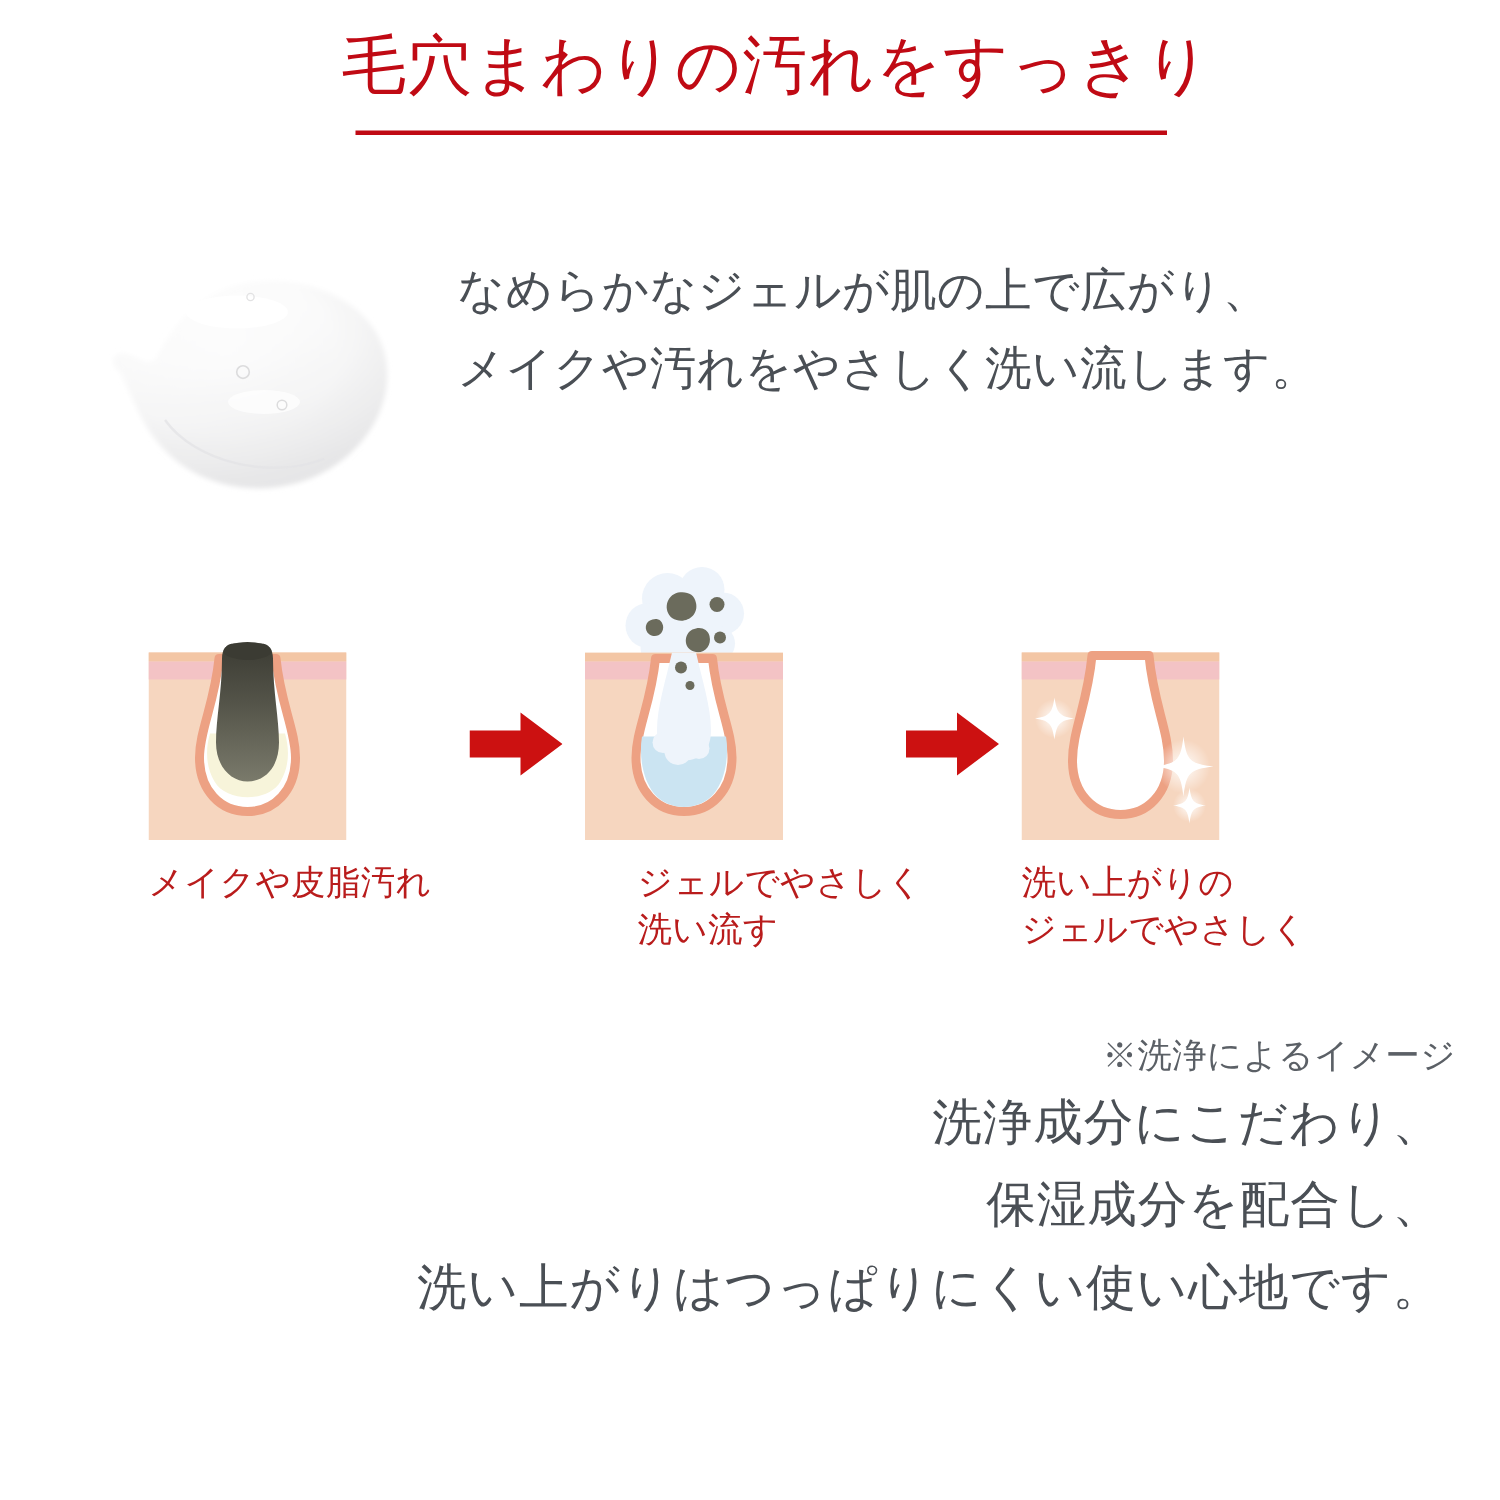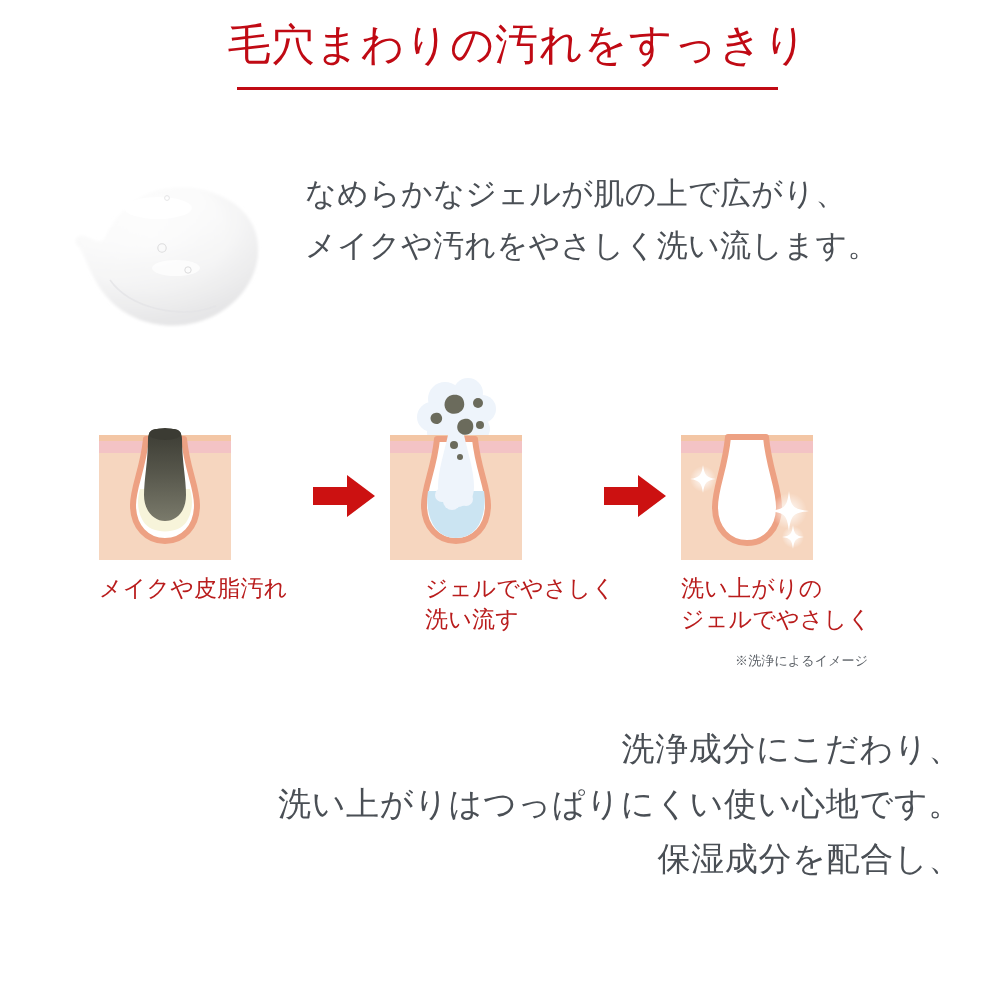--- a/index.html
+++ b/index.html
@@ -112,23 +112,23 @@
     letter-spacing: 0.01em;
     white-space: pre-line;
   }
   .cap-1 { left: 99px; top: 573px; }
   .cap-2 { left: 390px; top: 573px; margin-left: 35px; }
   .cap-3 { left: 681px; top: 573px; }
 
   .footnote {
     position: absolute;
     left: 735px;
-    top: 652px;
+    top: 688px;
     color: #5b6066;
-    font-size: 13px;
+    font-size: 23px;
     letter-spacing: 0.01em;
     white-space: nowrap;
   }
 
   
   .outro {
     position: absolute;
     left: 82px;
     top: 722px;
     width: 880px;
@@ -326,15 +326,15 @@
 
 <div class="caption cap-1">メイクや皮脂汚れ</div>
 <div class="caption cap-2">ジェルでやさしく
 洗い流す</div>
 <div class="caption cap-3">洗い上がりの
 ジェルでやさしく</div>
 <div class="footnote">※洗浄によるイメージ</div>
 
 <div class="outro">
   <div>洗浄成分にこだわり、</div>
+  <div>保湿成分を配合し、</div>
   <div>洗い上がりはつっぱりにくい使い心地です。</div>
-  <div>保湿成分を配合し、</div>
 </div>
 
 </body></html>

